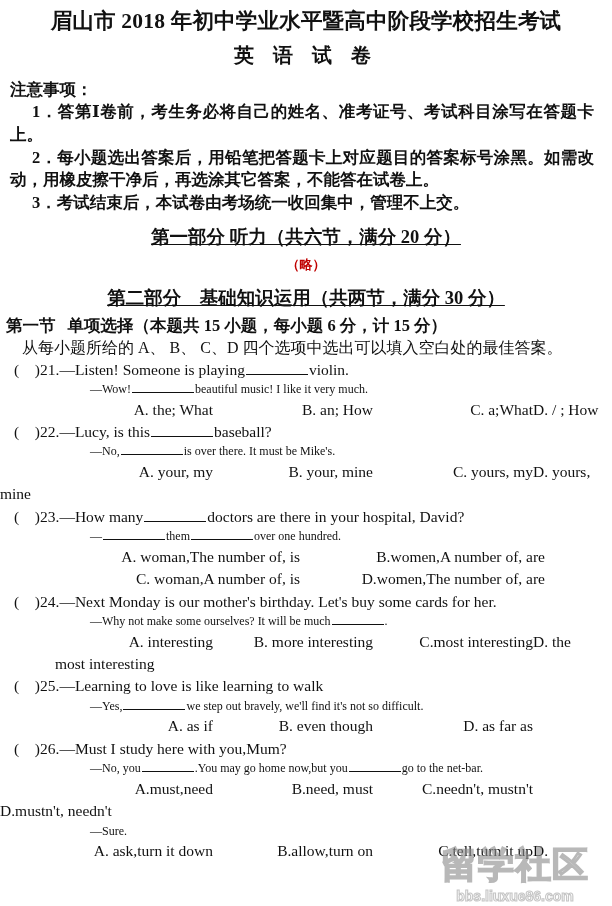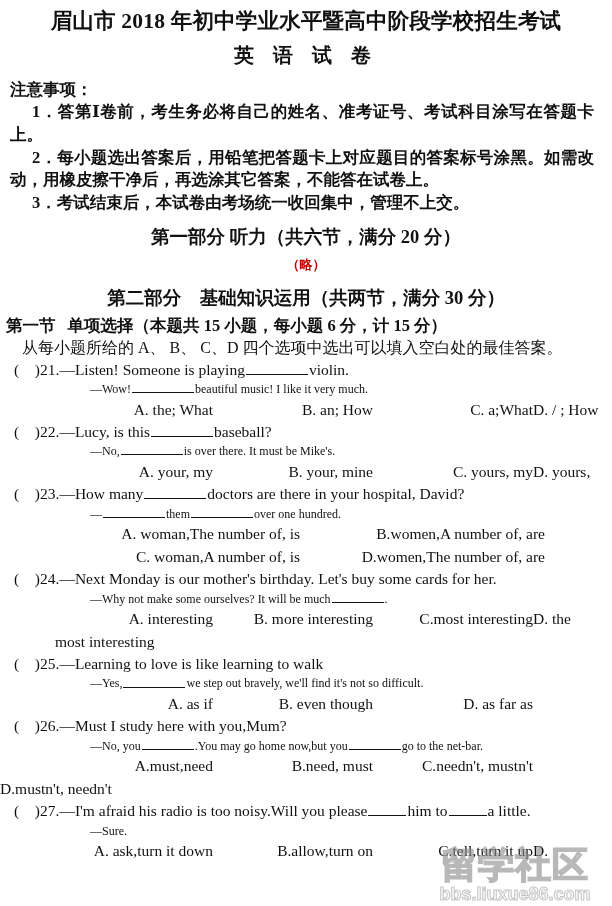--- a/index.html
+++ b/index.html
@@ -63,20 +63,21 @@
     text-align: justify;
   }
 
   
   .part-header {
     text-align: center;
     font-weight: bold;
     font-size: 18.5px;
     margin: 12px 0 0 0;
     line-height: 1.2;
+    text-decoration: underline;
   }
   .part-header.p2 { margin-top: 14px; }
   .omitted {
     text-align: center;
     font-weight: bold;
     font-size: 13px;
     color: #C00000;
     margin: 9px 0 0 0;
     line-height: 1.2;
   }
@@ -189,21 +190,21 @@
     color: rgba(255,255,255,0);
     -webkit-text-stroke: 1.6px rgba(140,140,140,0.62);
     line-height: 1;
   }
   .wm-sub {
     position: absolute;
     bottom: 8px;
     left: 0;
     width: 182px;
     text-align: center;
-    font-size: 18px;
+    font-size: 14px;
     font-weight: bold;
     font-family: "Liberation Sans", sans-serif;
     color: rgba(255,255,255,0);
     -webkit-text-stroke: 1.1px rgba(150,150,150,0.55);
     line-height: 1;
   }
 </style>
 </head>
 <body>
 
@@ -245,20 +246,21 @@
       <div class="q-line"><span class="q-paren">(　)</span><span>22.</span><span>—Lucy, is this</span><span class="blank b-lg"></span><span>baseball?</span></div>
       <div class="q-reply"><span>—No,</span><span class="blank b-lg"></span><span>is over there. It must be Mike's.</span></div>
       <div class="opts">
         <div class="opts-row spread">
           <span class="opt">A. your, my</span>
           <span class="opt">B. your, mine</span>
           <span class="opt">C. yours, my</span>
           <span class="opt">D. yours,</span>
         </div>
       </div>
+      <div class="opts-wrap-left">mine</div>
     </div>
 
     <div class="question">
       <div class="q-line"><span class="q-paren">(　)</span><span>23.</span><span>—How many</span><span class="blank b-lg"></span><span>doctors are there in your hospital, David?</span></div>
       <div class="q-reply"><span>—</span><span class="blank b-lg"></span><span>them</span><span class="blank b-lg"></span><span>over one hundred.</span></div>
       <div class="opts">
         <div class="opts-row grid2">
           <span class="opt">A. woman,The number of, is</span>
           <span class="opt">B.women,A number of, are</span>
         </div>
@@ -302,21 +304,20 @@
         <div class="opts-row spread">
           <span class="opt">A.must,need</span>
           <span class="opt">B.need,  must</span>
           <span class="opt">C.needn't,  mustn't</span>
         </div>
       </div>
       <div class="opts-wrap-left">D.mustn't, needn't</div>
     </div>
 
     <div class="question">
-      <div class="q-line"><span class="q-paren">(　)</span><span>27.</span><span>—I'm afraid his radio is too noisy.Will  you please</span><span class="blank b-sm"></span><span>him to</span><span class="blank b-sm"></span><span>a little.</span></div>
       <div class="q-reply">—Sure.</div>
       <div class="opts">
         <div class="opts-row spread">
           <span class="opt">A.  ask,turn it down</span>
           <span class="opt">B.allow,turn on</span>
           <span class="opt">C.tell,turn it up</span>
           <span class="opt">D.</span>
         </div>
       </div>
 

